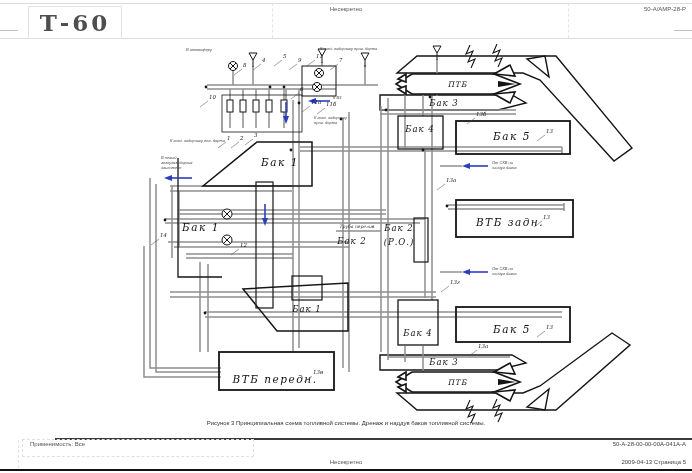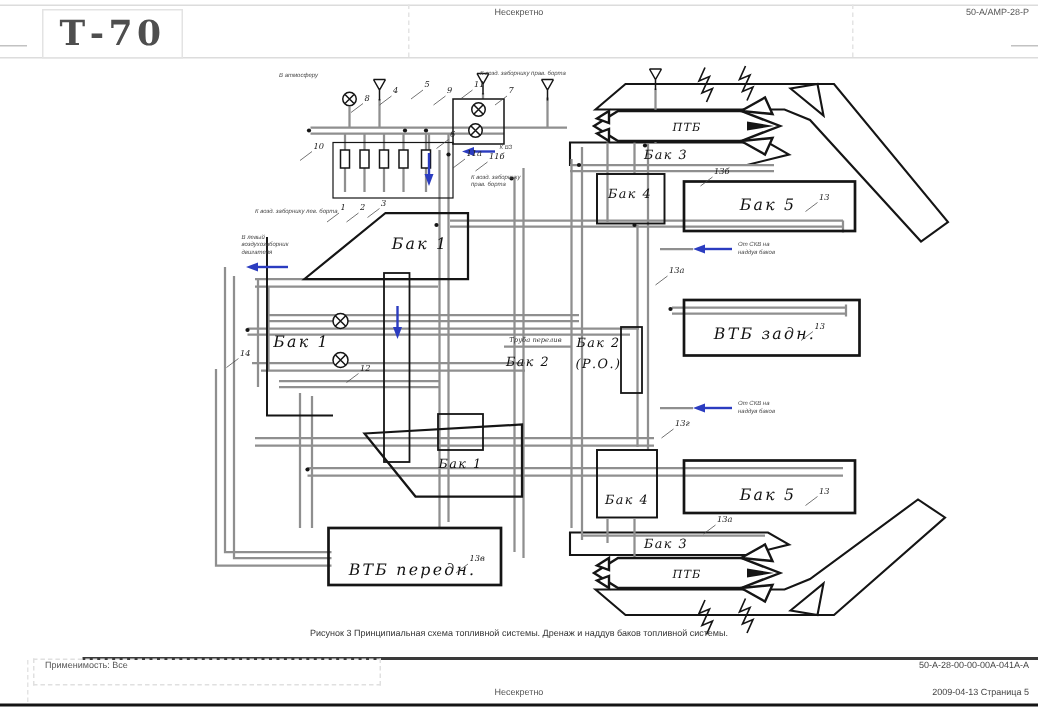--- a/index.html
+++ b/index.html
@@ -38,21 +38,21 @@
 <div class="page">
 
   <div class="hline" style="left:0;right:0;top:3px;"></div>
   <div class="hline" style="left:0;right:0;top:38px;"></div>
   <div class="tick" style="left:0;width:18px;top:30px;"></div>
   <div class="tick" style="left:674px;width:18px;top:30px;"></div>
   <div class="vline" style="left:272px;top:3px;height:35px;"></div>
   <div class="vline" style="left:568px;top:3px;height:35px;"></div>
 
   <div class="logo-box">
-    <span class="logo">Т-70</span>
+    <span class="logo">Т-60</span>
   </div>
   <div class="center-text tiny" style="top:6px;">Несекретно</div>
   <div class="right-text tiny" style="top:6px;">50-A/AMP-28-P</div>
 
   <svg width="692" height="473" viewBox="0 0 692 473">
 
     <g stroke="#151515" fill="#ffffff" stroke-width="1.4">
       <polygon points="397,73 417,56 556,56 632,148 614,161 540,80 523,73"></polygon>
       <path d="M527,59 L545,56 L549,77 Z"></path>
       <path fill="none" stroke-width="1.1" d="M470,45 L466,54 L473,51 L468,62 L475,59 L471,68 M497,44 L493,53 L500,50 L495,61 L502,58 L498,67"></path>

